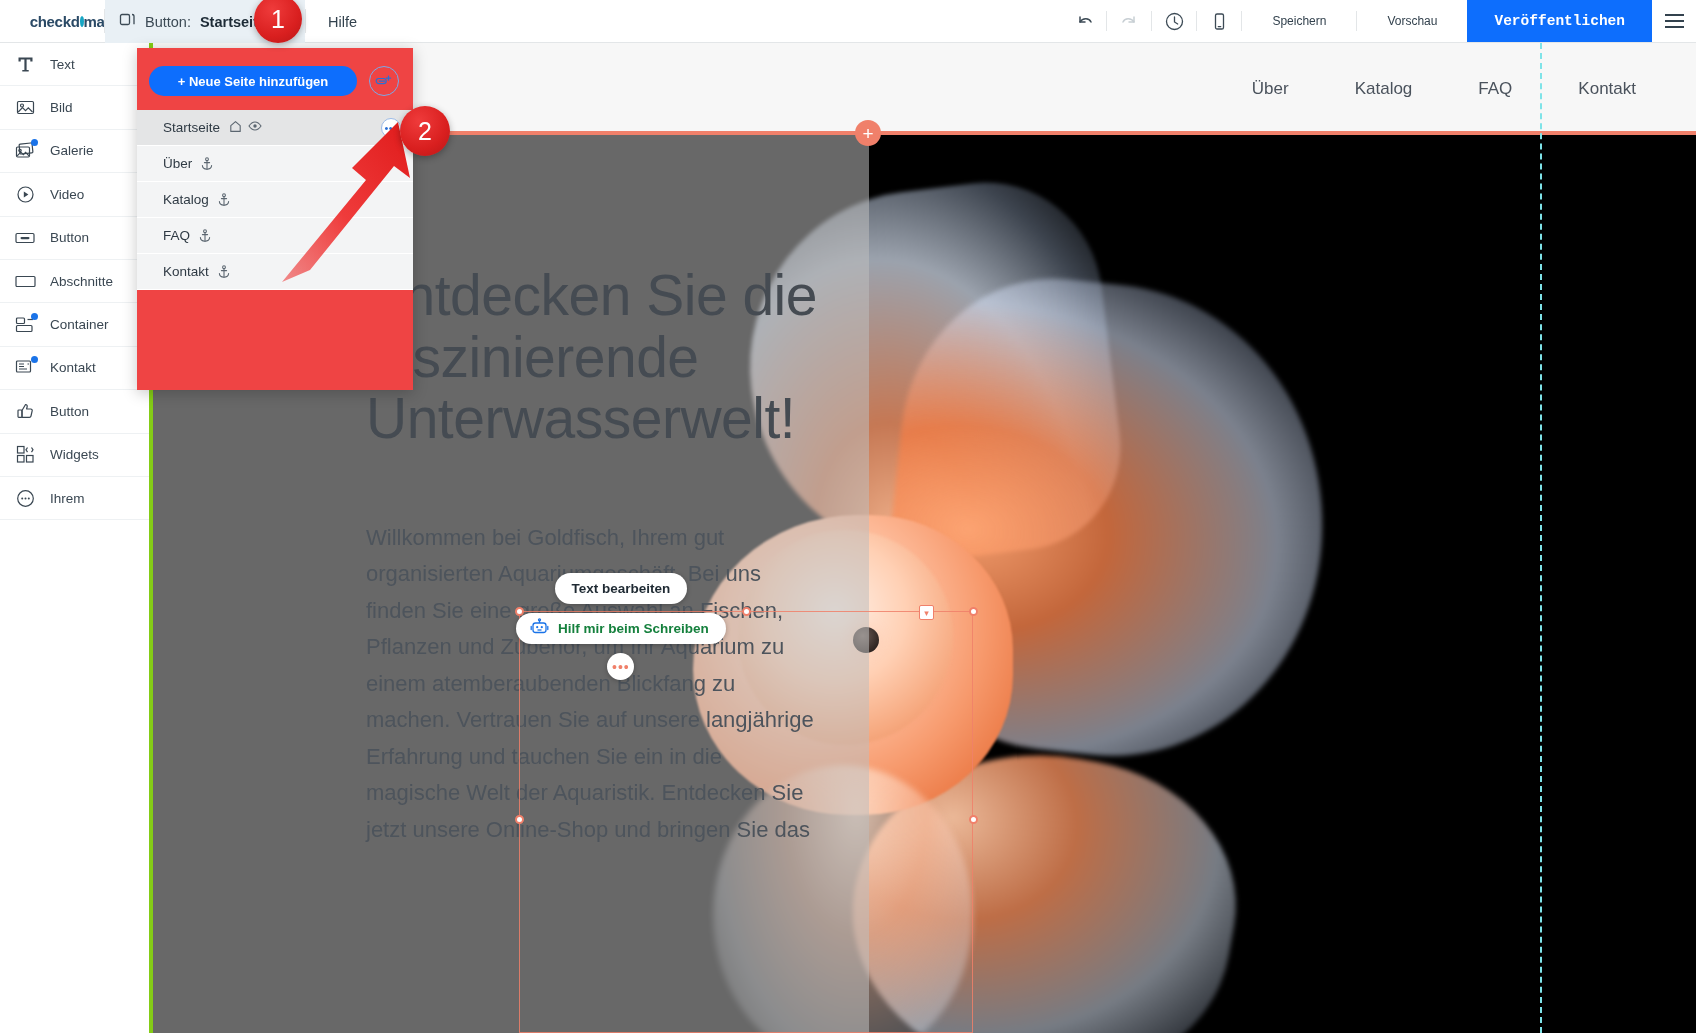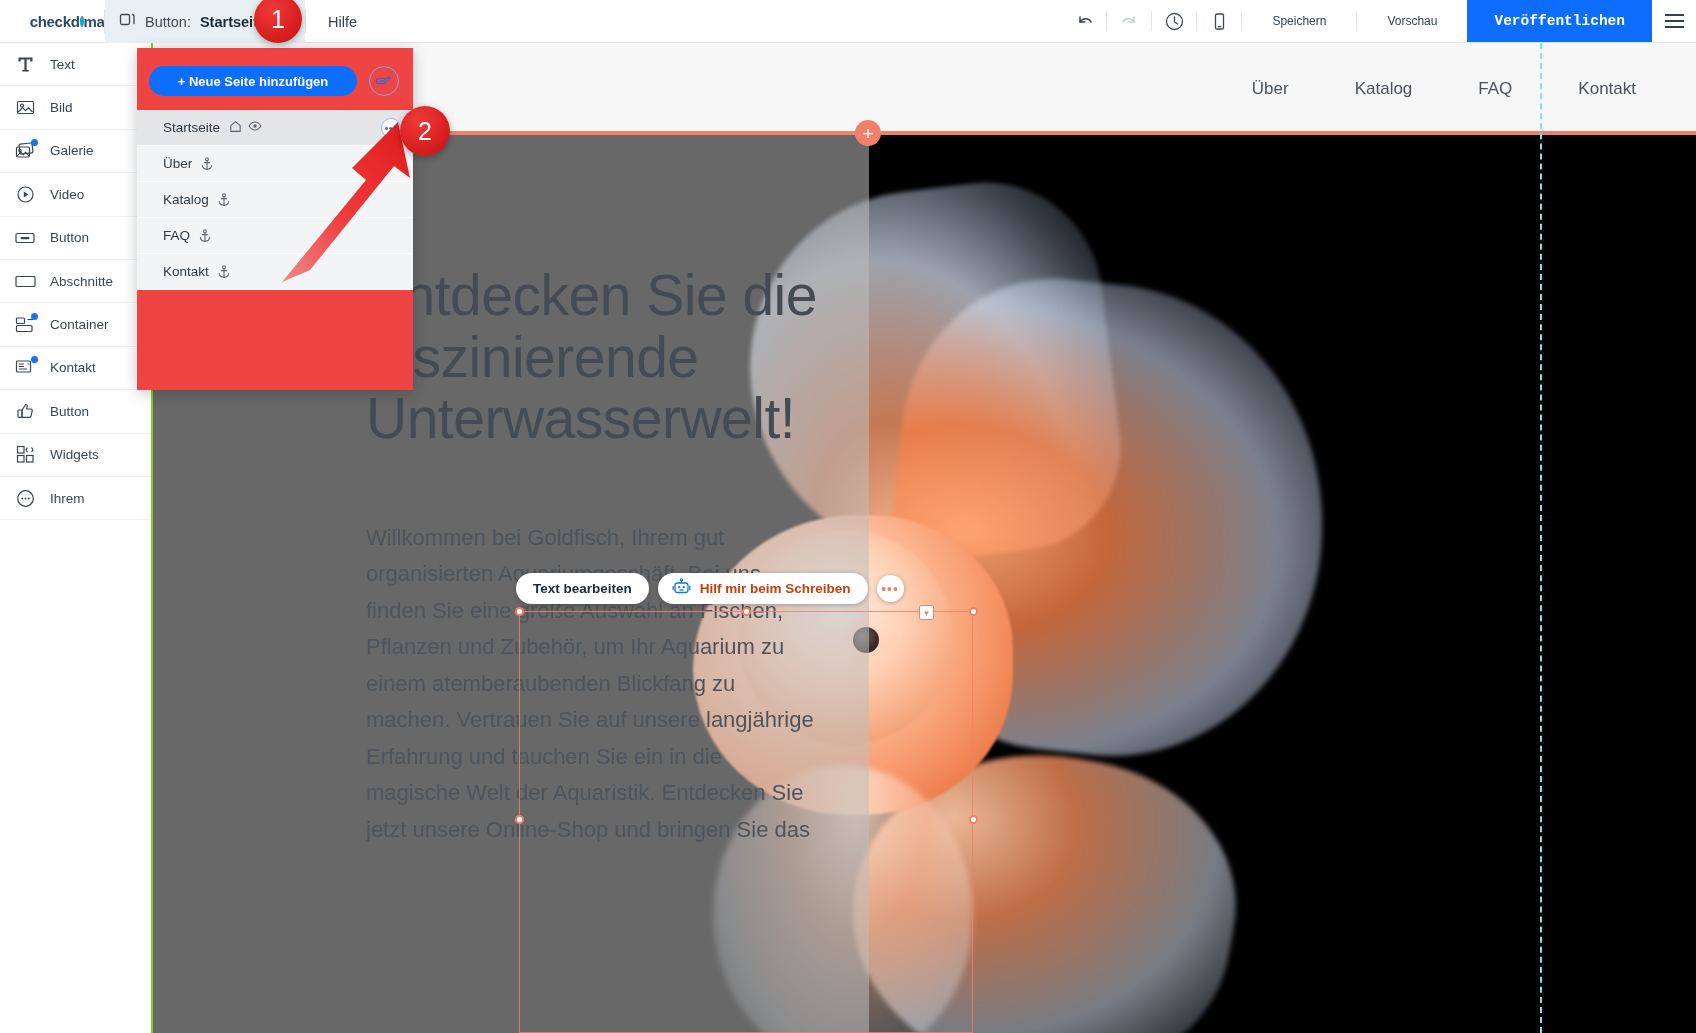--- a/index.html
+++ b/index.html
@@ -63,21 +63,21 @@
   .burger {
     width: 44px; display:flex; align-items:center; justify-content:center;
     flex-direction: column; gap: 4px;
   }
   .burger i { display:block; width:19px; height:2px; background:#33424e; }
 
   
   .sidebar {
     position: absolute; top: 43px; left: 0;
     width: 153px; height: 990px;
-    background: #fff; border-right: 2px solid #84cc16;
+    background: #fff; border-right: 4px solid #84cc16;
     z-index: 30;
   }
   .side-item {
     height: 43.4px; display: flex; align-items: center; gap: 14px;
     padding-left: 14px;
     border-bottom: 1px solid #eef1f3;
     font-size: 13.5px; color: #3a4752;
     position: relative;
   }
   .side-ico {
@@ -215,29 +215,30 @@
     border: 1px solid #f0806a; border-radius: 2px;
     display:flex; align-items:center; justify-content:center;
     color: #f0806a; font-size: 9px; z-index: 17;
   }
 
   
   .edit-toolbar {
     position:absolute; left: 363px; top: 530px;
     display:flex; align-items:center; gap: 9px;
     z-index: 20;
+    flex-direction: column;
   }
   .pill {
     background:#fff; border-radius: 20px; height: 31px;
     display:flex; align-items:center; padding: 0 17px;
     box-shadow: 0 1px 5px rgba(0,0,0,0.26);
     font-size: 13.5px; font-weight: 700; color: #1f2a33;
     white-space: nowrap;
   }
-  .pill.ai { color: #c2410c; gap: 9px; padding-left: 14px; }
+  .pill.ai { color: #15803d; gap: 9px; padding-left: 14px; }
   .round-btn {
     width: 27px; height: 27px; border-radius:50%; background:#fff;
     display:flex; align-items:center; justify-content:center;
     box-shadow: 0 1px 5px rgba(0,0,0,0.26);
     color: #f0806a; font-size: 14px; letter-spacing: 1px;
     line-height: 1;
   }
   .guide-dashed {
     position:absolute; left: 1387px; top: 0; width: 0;
     height: 990px; border-left: 2px dashed #7fe3e8;

